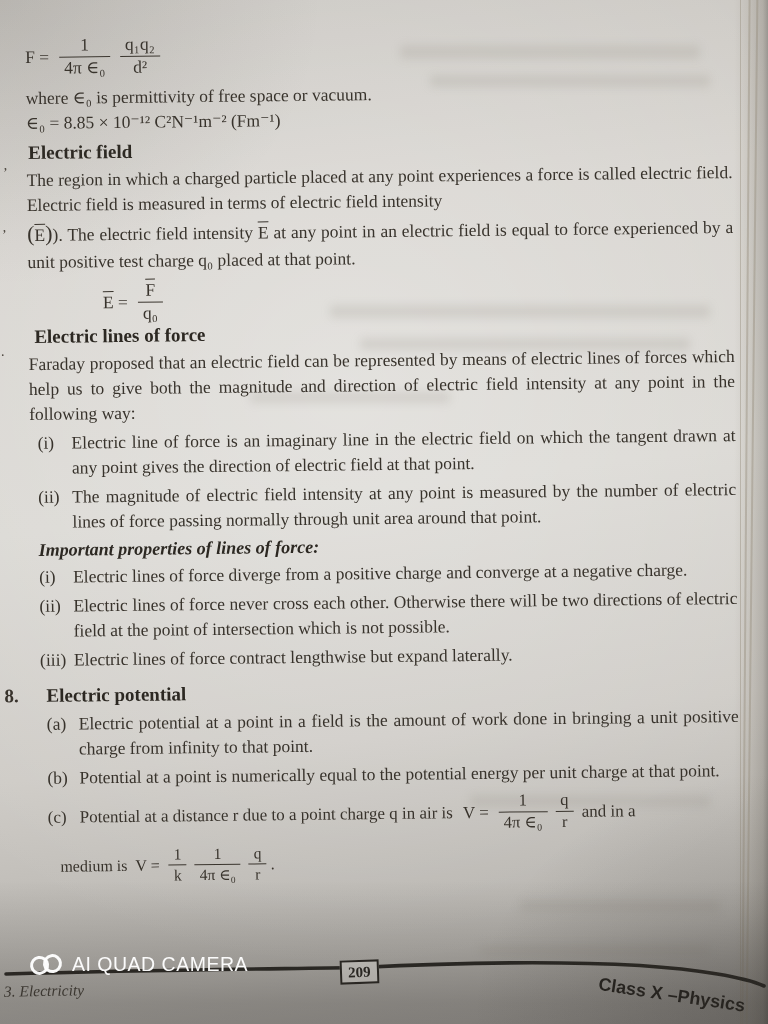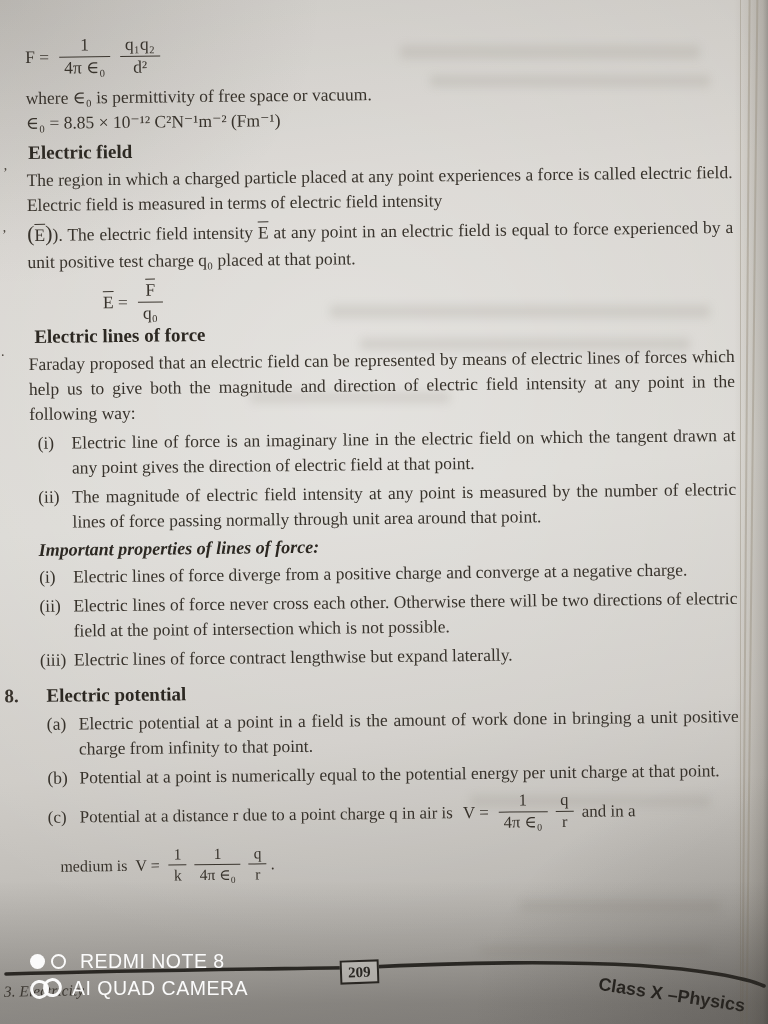--- a/index.html
+++ b/index.html
@@ -241,25 +241,20 @@
 
 <svg class="footer-svg" width="768" height="70" viewBox="0 0 768 70">
   <path d="M6,34 C150,30 270,29 360,27.5 C460,22.5 560,21 640,25.5 C700,29.5 745,37.5 764,46" fill="none" stroke="#201d19" stroke-width="3.6" stroke-linecap="round" opacity="0.95"></path>
 </svg>
 
 <div class="pageno">209</div>
 <div class="chapter">3. Electricity</div>
 <div class="booktitle">Class X –Physics</div>
 
 <div class="wm">
-  <div class="wm-row">
-    <span class="dot dot-filled"></span>
-    <span class="dot dot-open"></span>
-    <span class="wm-text">REDMI NOTE 8</span>
-  </div>
   <div class="wm-row wm-row2">
     <span class="wm-inf">
         <span class="ring"></span>
         <span class="ring ring2"></span>
       </span>
     <span class="wm-text">AI QUAD CAMERA</span>
   </div>
 </div>
 
 <div class="vignette"></div>

